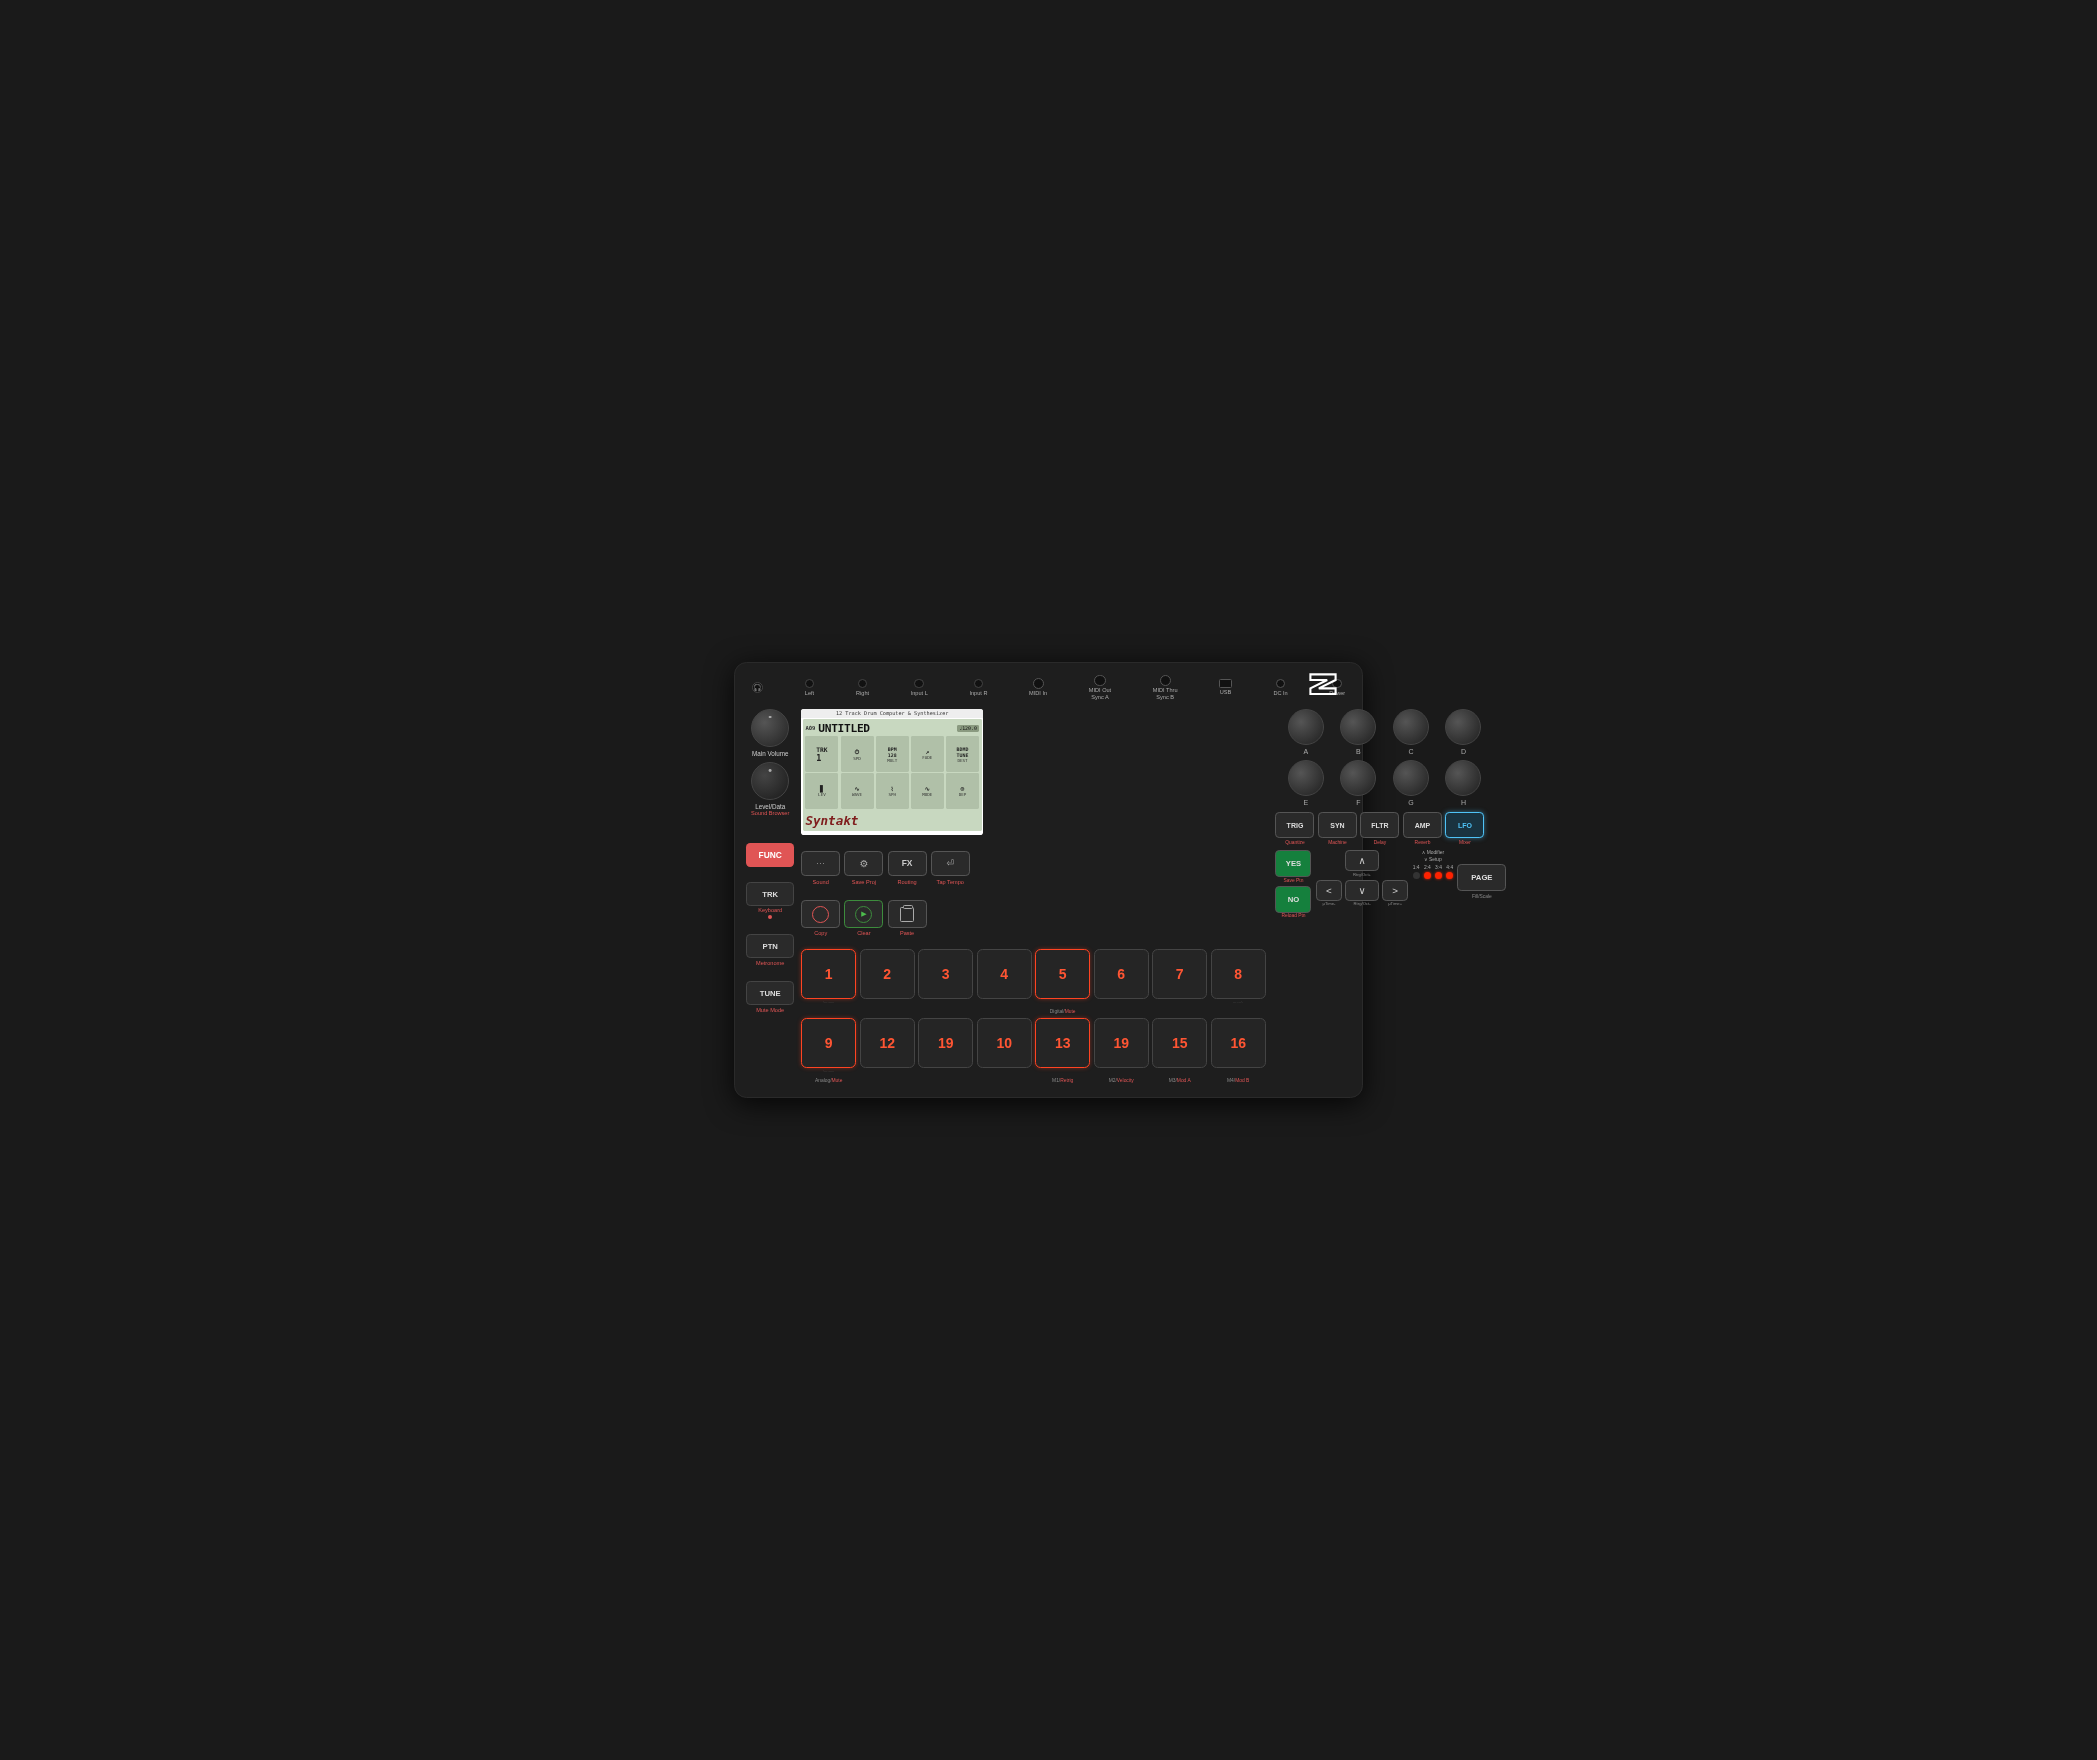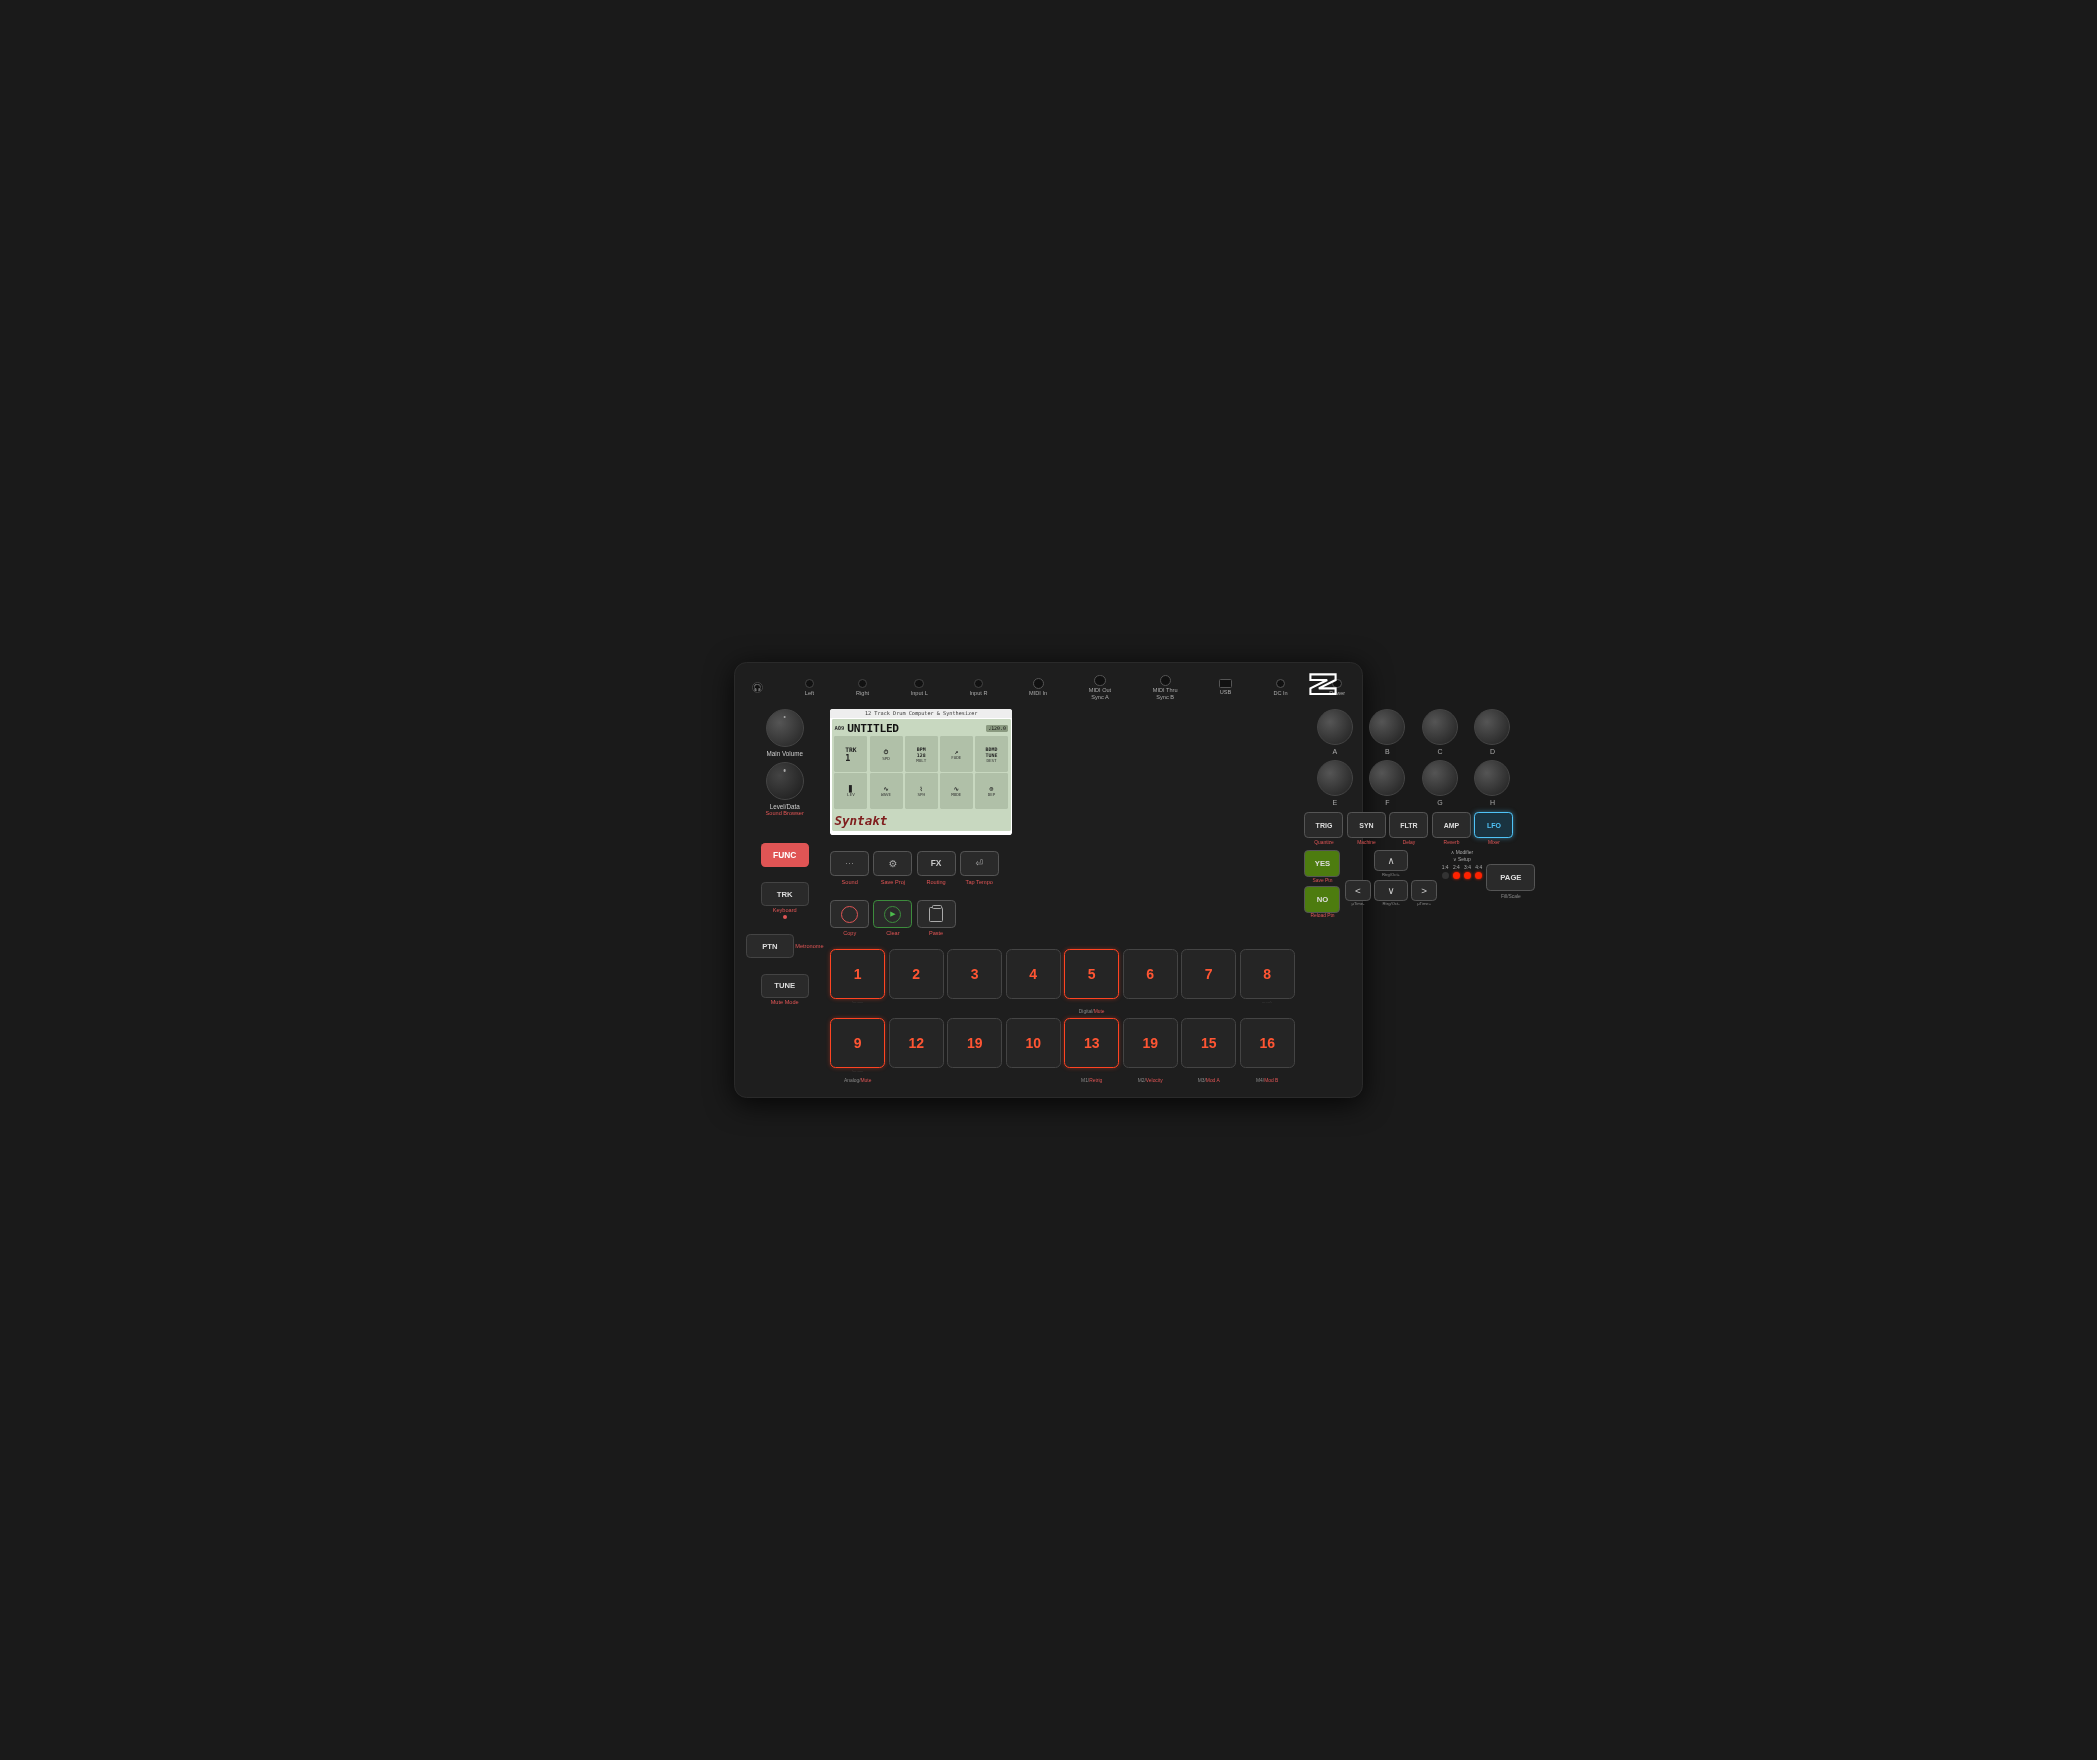--- a/index.html
+++ b/index.html
@@ -407,21 +407,21 @@
       font-size: 4.9px;
       color: #e05555;
       text-align: center;
     }
     .yes-no-col {
       display: flex;
       flex-direction: column;
       gap: 3.5px;
     }
     .yes-btn, .no-btn {
-      background: #4d7c0f;
+      background: #15803d;
       border: 1px solid #555;
       border-radius: 4.2px;
       color: #ddd;
       font-size: 7.7px;
       font-weight: bold;
       cursor: pointer;
       width: 36px;
       height: 26.6px;
       display: flex;
       align-items: center;
@@ -534,21 +534,21 @@
       <button class="func-btn">FUNC</button>
       <div class="section-gap"></div>
 
       <div style="display:flex;flex-direction:column;align-items:center;gap:1.4px;">
         <button class="side-btn">TRK</button>
         <div class="side-btn-label">Keyboard</div>
         <div class="dot-indicator"></div>
       </div>
       <div class="section-gap"></div>
 
-      <div style="display:flex;flex-direction:row;align-items:center;gap:1.4px;">
+      <div style="display:flex;flex-direction:column;align-items:center;gap:1.4px;">
         <button class="side-btn">PTN</button>
         <div class="side-btn-label">Metronome</div>
       </div>
       <div class="section-gap"></div>
 
       <div style="display:flex;flex-direction:column;align-items:center;gap:1.4px;">
         <button class="side-btn">TUNE</button>
         <div class="side-btn-label">Mute Mode</div>
       </div>
     </div>

